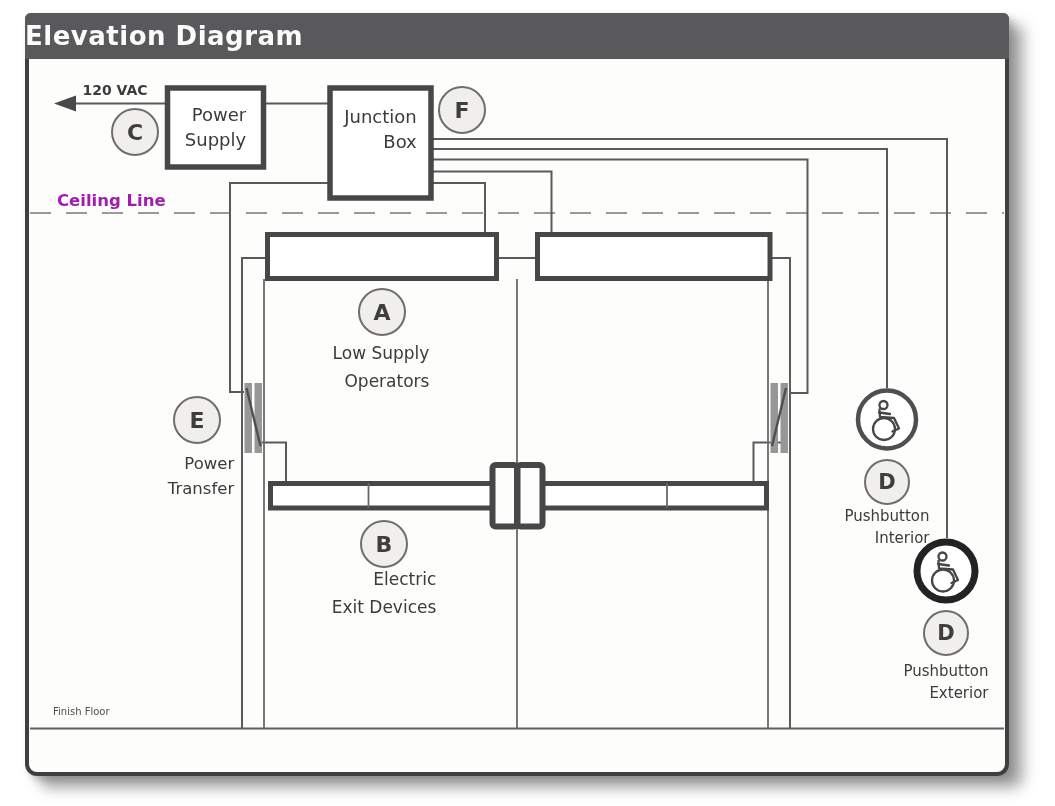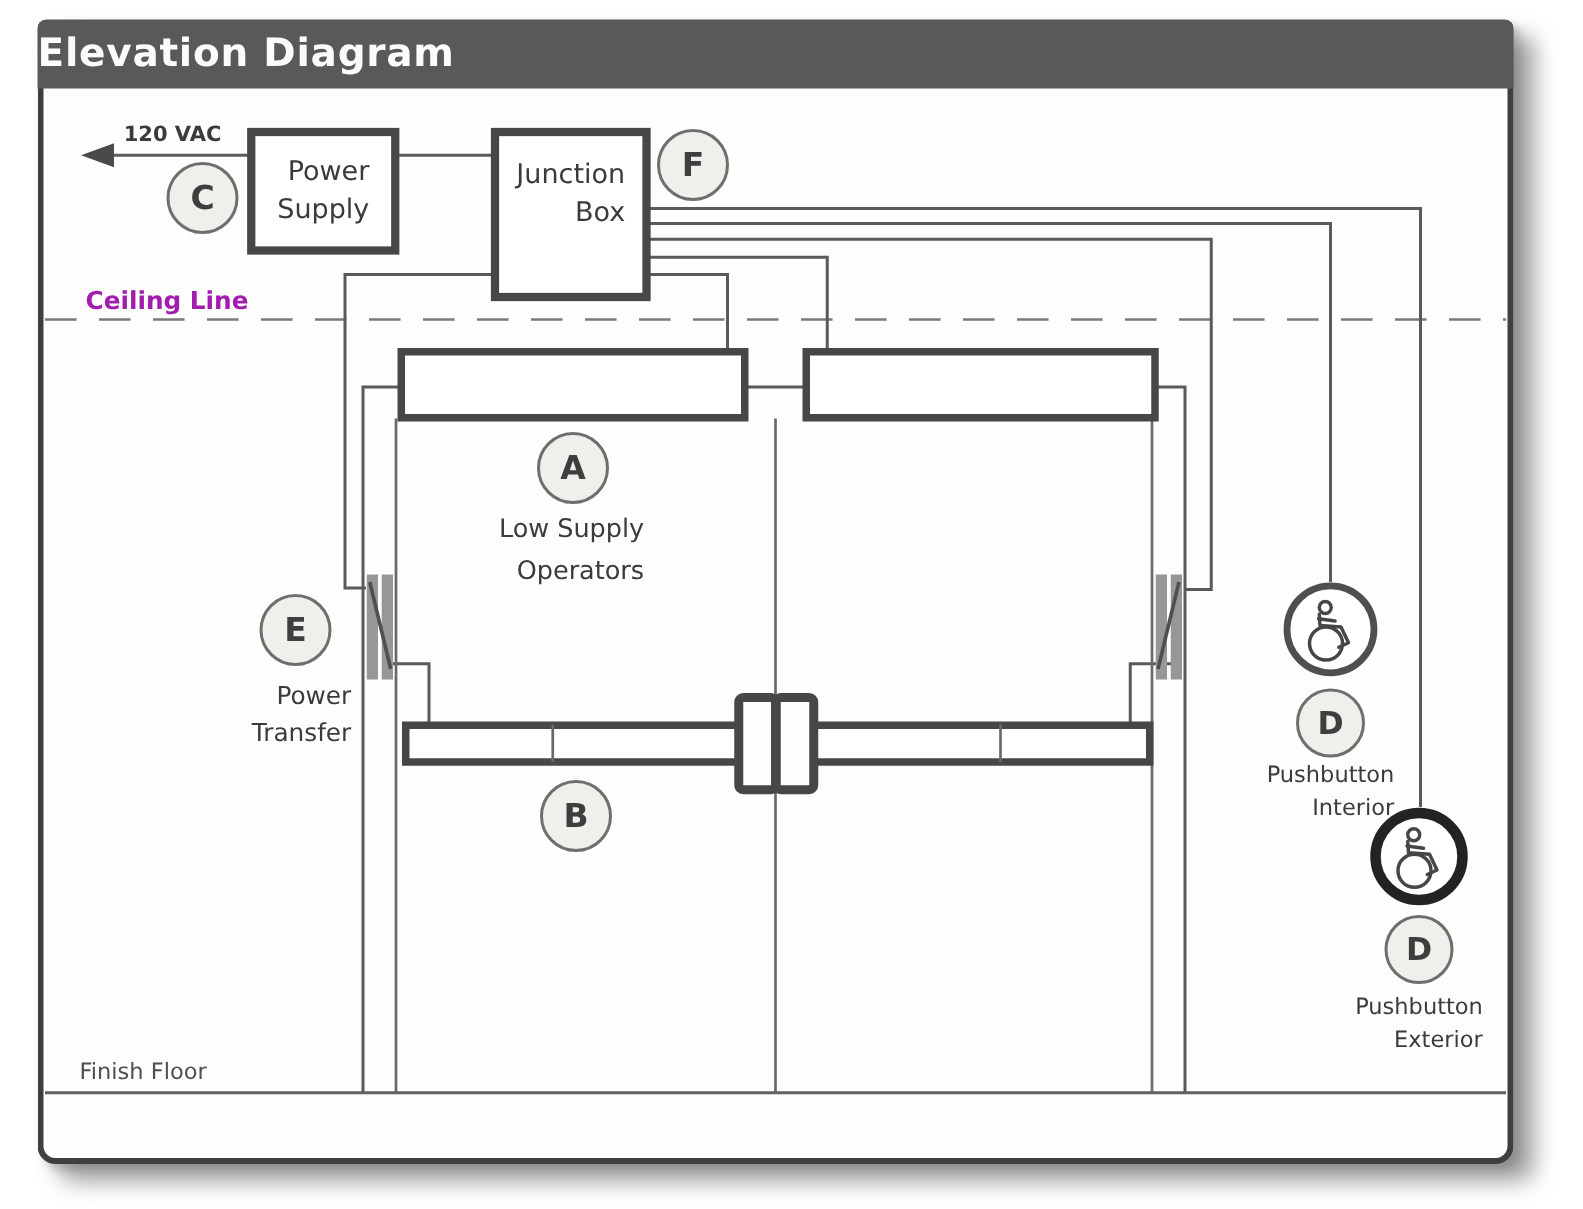--- a/index.html
+++ b/index.html
@@ -127,21 +127,21 @@
     <div>Supply</div>
   </div>
 
   <div class="lbl two boxtxt" style="left:380.5px;top:129px;">
     <div>Junction</div>
     <div>Box</div>
   </div>
 
   <div class="lbl" style="left:57px;top:193px;font-size:16.5px;color:#a21caf;font-weight:bold;">Ceiling Line</div>
 
-  <div class="lbl" style="left:53px;top:707px;font-size:15px;color:#4f4f4f;">Finish Floor</div>
+  <div class="lbl" style="left:53px;top:707px;font-size:10px;color:#4f4f4f;">Finish Floor</div>
 
   <div class="callout c44" style="left:135px;top:132px;">
     <span>C</span>
     </div>
   <div class="callout c44" style="left:462px;top:110px;">
     <span>F</span>
     </div>
   <div class="callout c44" style="left:382px;top:312px;">
     <span>A</span>
     </div>
@@ -155,20 +155,24 @@
     <span>D</span>
     </div>
   <div class="callout c42" style="left:946px;top:633px;">
     <span>D</span>
     </div>
 
   <div class="lbl ctr two t17" style="left:381px;top:339px;">
     <div>Low Supply</div>
     <div>Operators</div>
   </div>
+  <div class="lbl ctr two t17" style="left:384px;top:565px;">
+    <div>Electric</div>
+    <div>Exit Devices</div>
+  </div>
   <div class="lbl ctr two t16" style="left:201px;top:451px;">
     <div>Power</div>
     <div>Transfer</div>
   </div>
   <div class="lbl ctr two t15" style="left:887px;top:505px;">
     <div>Pushbutton</div>
     <div>Interior</div>
   </div>
   <div class="lbl ctr two t15" style="left:946px;top:660px;">
     <div>Pushbutton</div>

